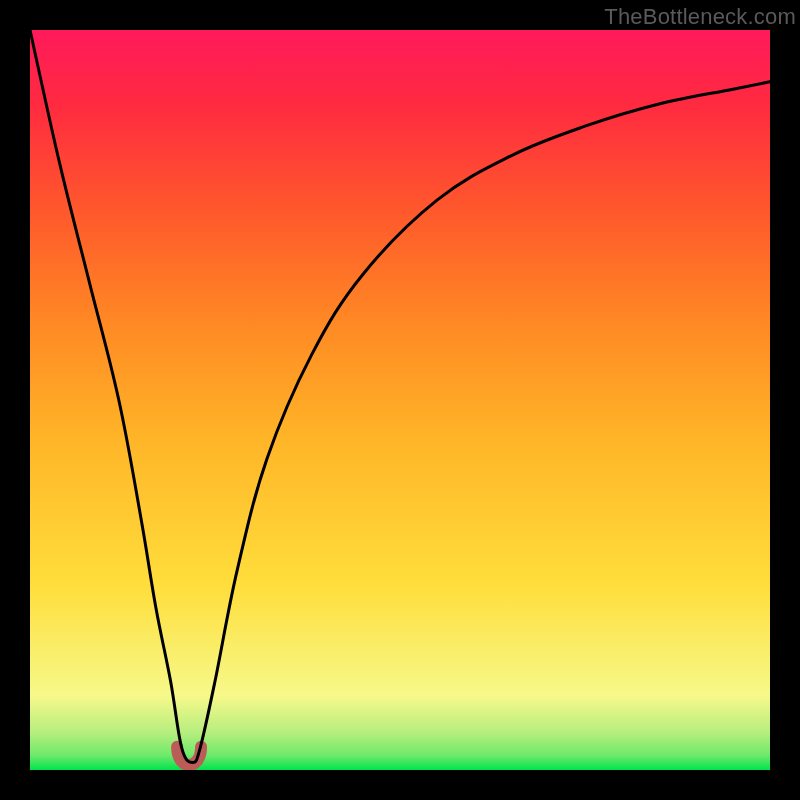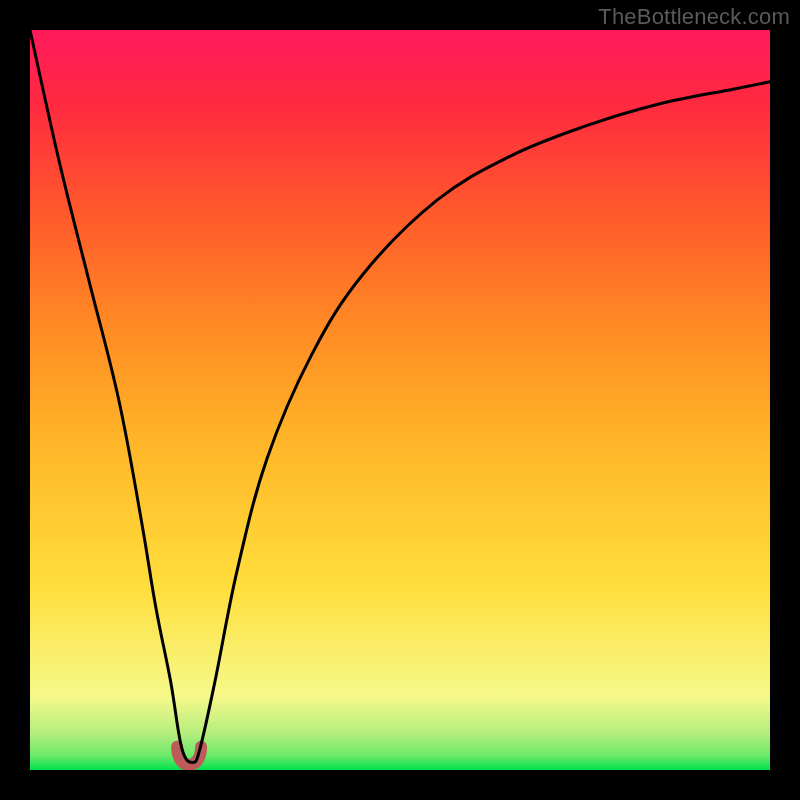--- a/index.html
+++ b/index.html
@@ -19,21 +19,21 @@
     height: 740px;
     background: #000;
   }
   .gradient-bg {
     position: absolute;
     inset: 0;
   }
   .watermark {
     position: absolute;
     top: 4px;
-    right: 10px;
+    right: 4px;
     color: #5a5a5a;
     font-size: 22px;
     font-weight: 500;
     letter-spacing: 0.2px;
   }
   svg.curve {
     position: absolute;
     inset: 0;
     width: 740px;
     height: 740px;

